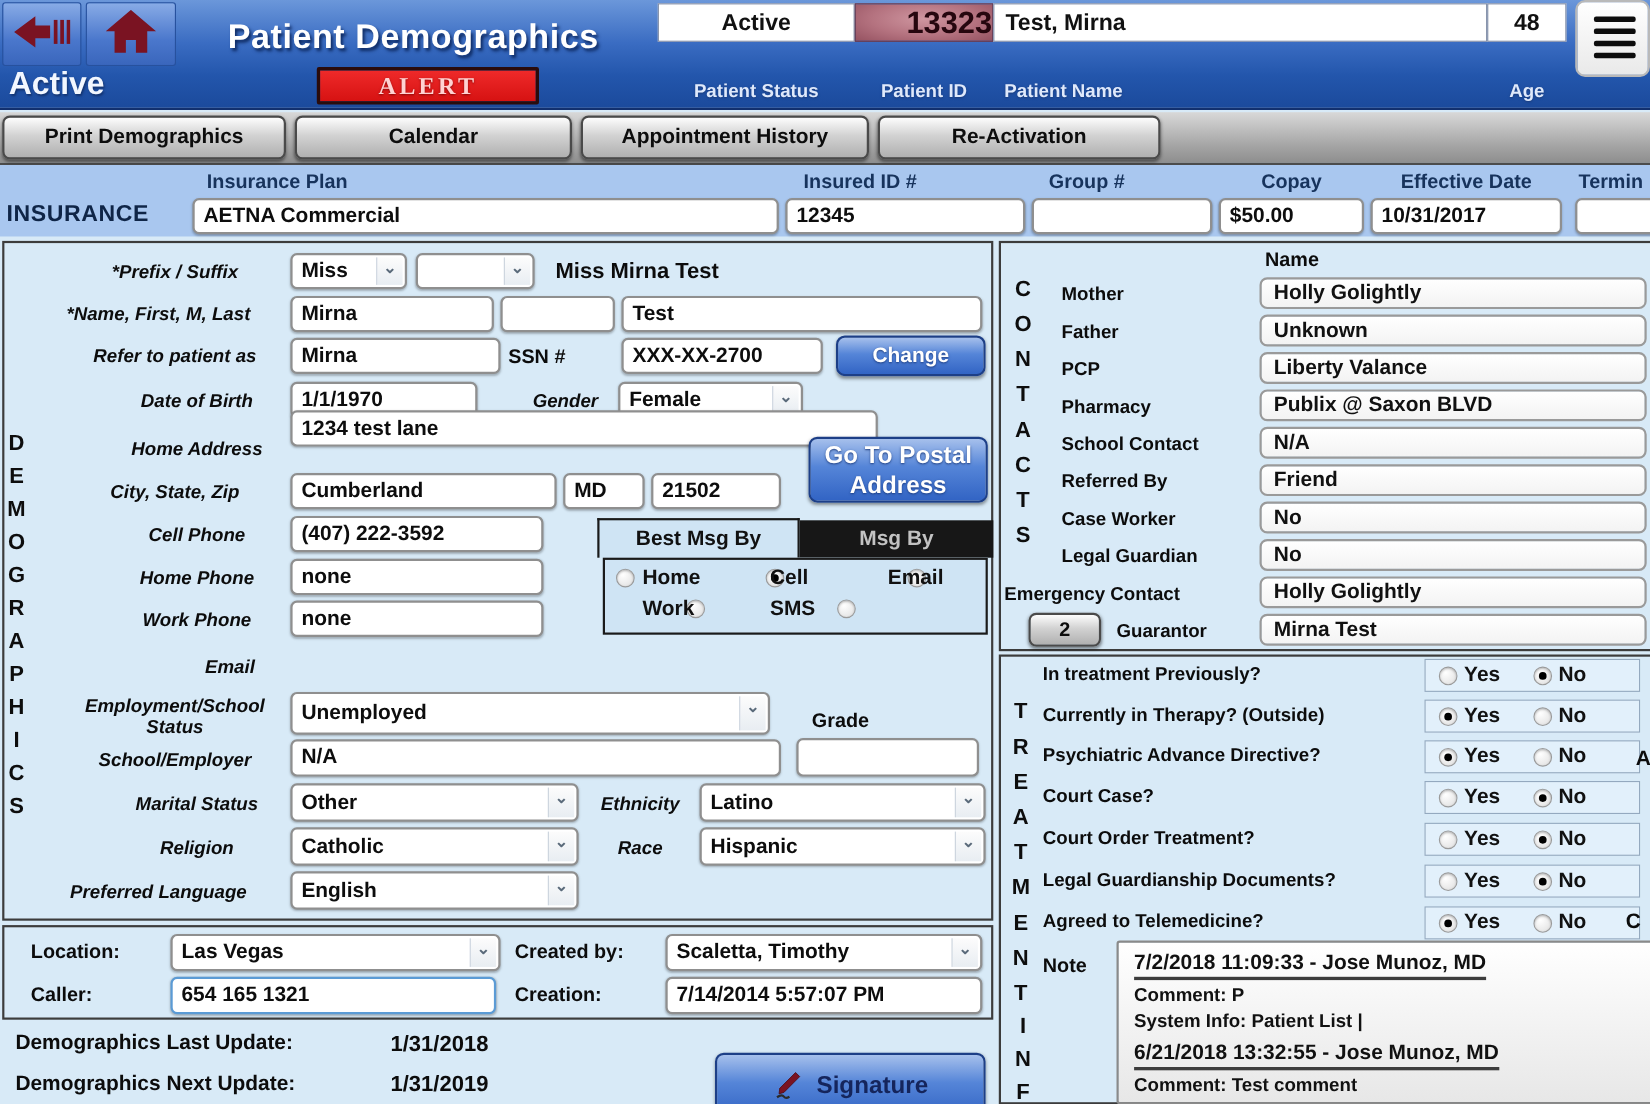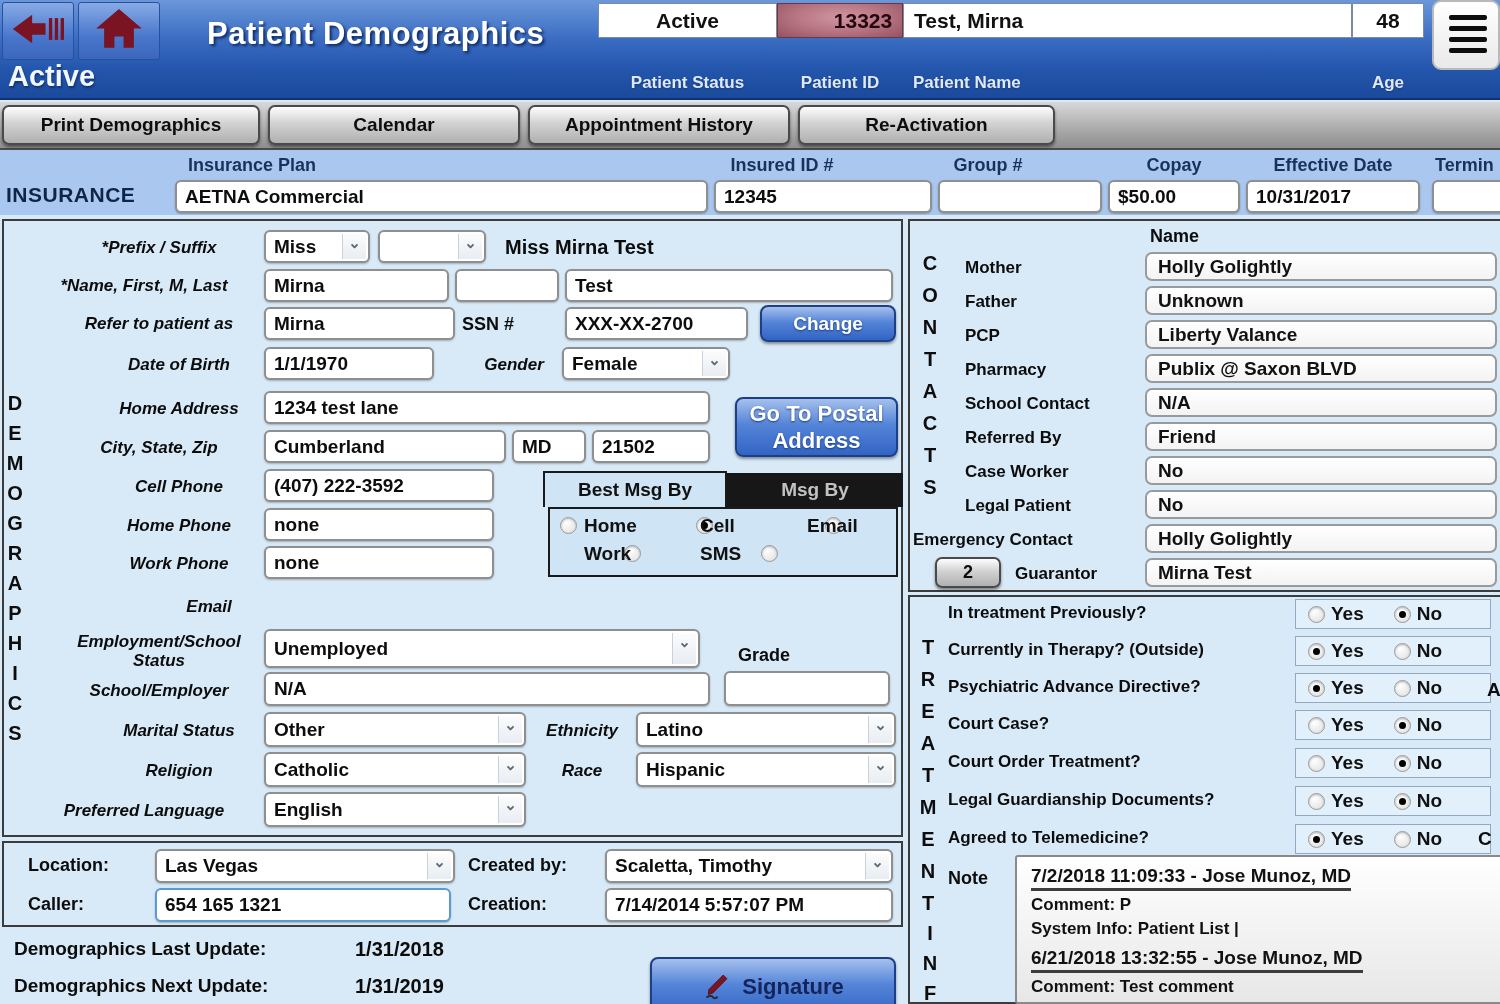--- a/index.html
+++ b/index.html
@@ -18,21 +18,21 @@
   .title{ font-size:31px; font-weight:bold; color:#fff; text-shadow:2px 2px 3px #0e2a62; letter-spacing:.5px;}
   .hcap{ font-size:29px; font-weight:bold; color:#f2f7ff; text-shadow:1px 2px 2px #13336f;}
   .alert{ background:linear-gradient(180deg,#ef2a2a,#d61212); border:3px solid #2a0c0c; border-radius:2px;
     color:#ffd2d2; font-family:"Liberation Serif", serif; font-weight:bold; font-size:22px; letter-spacing:3px;
     display:flex; align-items:center; justify-content:center; text-shadow:0 1px 2px #7e0606;}
   .hfield{ background:#fff; border:1px solid #7d8aa5; display:flex; align-items:center; font-weight:bold; font-size:21px; color:#111;}
   .hfield.center{ justify-content:center;}
   .hlabel{ color:#dfe9fb; font-weight:bold; font-size:17px; text-shadow:0 1px 2px #1a3a78;margin-top:29px;}
   .idfield{ background:radial-gradient(ellipse at 50% 40%, #cf96a0 0%, #b4727f 55%, #955261 100%);
     border:1px solid #6e3644; color:#26060e; display:flex; align-items:center; justify-content:center;
-    font-weight:bold; font-size:21px;padding-left:46px;}
+    font-weight:bold; font-size:28px;padding-left:46px;}
   .burger{ background:linear-gradient(#ffffff,#e9e9e9); border:2px solid #b9b9b9; border-radius:9px;}
   .bar{ position:absolute; left:15px; width:38px; height:5px; background:#0d0d0d; border-radius:2px;}
   
   .toolbar{ left:0; top:102px; width:1500px; height:48px;
     background:linear-gradient(180deg,#d8d8d8,#a2a2a2 70%,#8e8e8e); border-bottom:2px solid #4c4c4c;}
   .sbtn{ background:linear-gradient(180deg,#fdfdfd,#d2d2d2 45%,#b0b0b0); border:2px solid #4a4a4a; border-radius:7px;
     font-weight:bold; font-size:19px; color:#0d0d0d; display:flex; align-items:center; justify-content:center;
     box-shadow:0 2px 3px rgba(0,0,0,.45);}
   
   .insband{ left:0; top:150px; width:1500px; height:65px; background:#a9c7ef;}
@@ -93,20 +93,21 @@
   <div class="abs hbtn" style="left:78px;top:2px;width:82px;height:58px;">
     <span>
       <svg width="46" height="40" viewBox="0 0 40 35">
           <polygon points="20,0 40,17 33,17 33,34 24,34 24,24 16,24 16,34 7,34 7,17 0,17" fill="#7a1322"></polygon>
         </svg>
     </span>
   </div>
 
   <div class="abs title" style="left:207px;top:16px;">Patient Demographics</div>
   <div class="abs hcap" style="left:8px;top:60px;">Active</div>
+  <div class="abs alert" style="left:288px;top:61px;width:202px;height:34px;">ALERT</div>
 
   <div class="abs hfield center" style="left:598px;top:3px;width:179px;height:35px;">Active</div>
   <div class="abs hlabel" style="left:598px;top:44px;width:179px;text-align:center;">Patient Status</div>
 
   <div class="abs idfield" style="left:777px;top:3px;width:126px;height:35px;">13323</div>
   <div class="abs hlabel" style="left:777px;top:44px;width:126px;text-align:center;">Patient ID</div>
 
   <div class="abs hfield" style="left:903px;top:3px;width:449px;height:35px;padding-left:10px;">Test, Mirna</div>
   <div class="abs hlabel" style="left:913px;top:44px;">Patient Name</div>
 
@@ -171,21 +172,21 @@
 
   <span class="abs lbl rt" style="left:100px;top:355px;width:158px;">Date of Birth</span>
   <div class="abs f" style="left:264px;top:347px;width:170px;height:33px;">1/1/1970</div>
   <span class="abs lbl rt" style="left:472px;top:355px;width:84px;">Gender</span>
   <div class="abs f dd" style="left:562px;top:347px;width:168px;height:33px;">
       <span>Female</span>
       <span class="chev">⌄</span>
     </div>
 
   <span class="abs lbl rt" style="left:100px;top:399px;width:158px;">Home Address</span>
-  <div class="abs f" style="left:264px;top:391px;width:446px;height:33px;">1234 test lane</div>
+  <div class="abs f" style="left:264px;top:373px;width:534px;height:33px;">1234 test lane</div>
   <div class="abs bbtn" style="left:735px;top:397px;width:163px;height:60px;font-size:22px;flex-direction:column;line-height:1.25;">
     <span>Go To Postal</span>
       <span>Address</span>
   </div>
 
   <span class="abs lbl rt" style="left:60px;top:438px;width:198px;">City, State, Zip</span>
   <div class="abs f" style="left:264px;top:430px;width:242px;height:33px;">Cumberland</div>
   <div class="abs f" style="left:512px;top:430px;width:74px;height:33px;">MD</div>
   <div class="abs f" style="left:592px;top:430px;width:118px;height:33px;">21502</div>
 
@@ -297,21 +298,21 @@
   <span class="abs lbl" style="left:965px;top:326px;">PCP</span>
   <div class="abs cfield" style="left:1145px;top:320px;width:352px;height:29px;">Liberty Valance</div>
   <span class="abs lbl" style="left:965px;top:360px;">Pharmacy</span>
   <div class="abs cfield" style="left:1145px;top:354px;width:352px;height:29px;">Publix @ Saxon BLVD</div>
   <span class="abs lbl" style="left:965px;top:394px;">School Contact</span>
   <div class="abs cfield" style="left:1145px;top:388px;width:352px;height:29px;">N/A</div>
   <span class="abs lbl" style="left:965px;top:428px;">Referred By</span>
   <div class="abs cfield" style="left:1145px;top:422px;width:352px;height:29px;">Friend</div>
   <span class="abs lbl" style="left:965px;top:462px;">Case Worker</span>
   <div class="abs cfield" style="left:1145px;top:456px;width:352px;height:29px;">No</div>
-  <span class="abs lbl" style="left:965px;top:496px;">Legal Patient</span>
+  <span class="abs lbl" style="left:965px;top:496px;">Legal Guardian</span>
   <div class="abs cfield" style="left:1145px;top:490px;width:352px;height:29px;">No</div>
   <span class="abs lbl" style="left:913px;top:530px;">Emergency Contact</span>
   <div class="abs cfield" style="left:1145px;top:524px;width:352px;height:29px;">Holly Golightly</div>
   <div class="abs sbtn" style="left:935px;top:557px;width:66px;height:31px;font-size:18px;">2</div>
   <span class="abs lbl" style="left:1015px;top:564px;">Guarantor</span>
   <div class="abs cfield" style="left:1145px;top:558px;width:352px;height:29px;">Mirna Test</div>
 
   
   <div class="abs panel" style="left:908px;top:595px;width:600px;height:409px;"></div>
   <div class="abs vert" style="left:918px;top:636px;height:276px;letter-spacing:10px;">TREATMENT</div>

